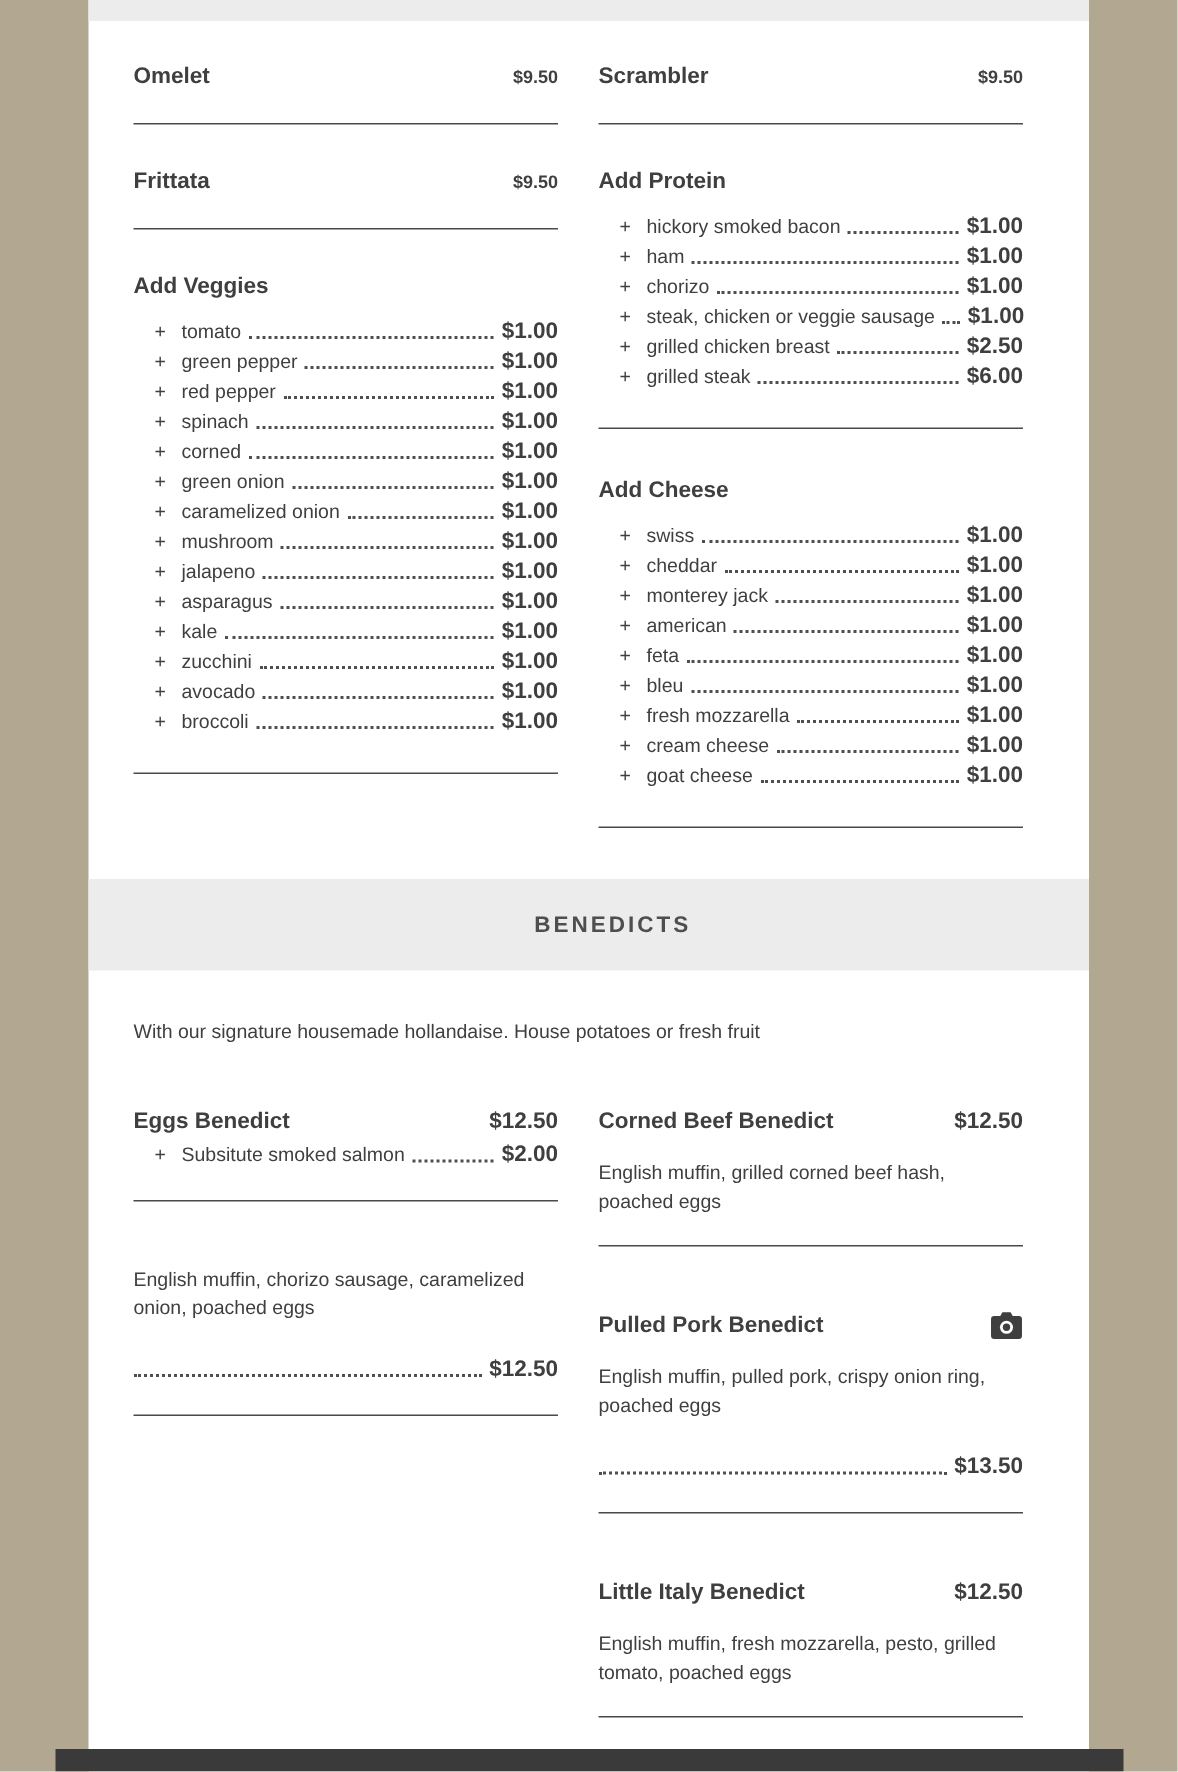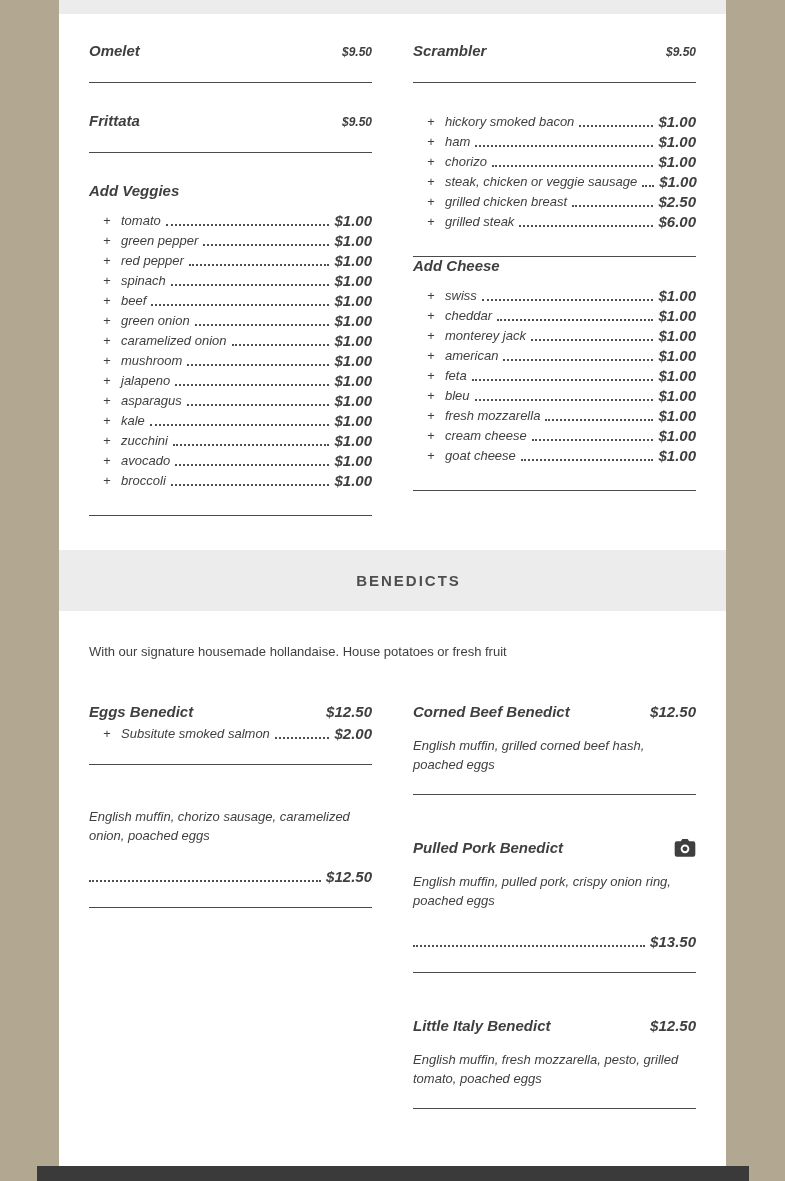--- a/index.html
+++ b/index.html
@@ -12,30 +12,30 @@
     overflow:hidden;
   }
   .content {
     width:667px;
     margin:0 auto;
     background:#ffffff;
     min-height:1181px;
   }
   .band-top { height:14px; background:#ececec; }
   .section-inner { padding:28px 30px 34px 30px; }
-  .cols { display:flex; gap:41px; align-items:flex-start;font-style:italic; }
+  .cols { display:flex; gap:27px; align-items:flex-start; }
   .col { width:283px; flex:0 0 283px; }
 
   .menu-item { border-bottom:1px solid #4a4a4a; padding-bottom:23px; margin-bottom:29px; }
   .item-head { display:flex; justify-content:space-between; align-items:baseline; }
   .item-name { font-size:15px; font-weight:700; }
   .item-price { font-size:12px; font-weight:700; white-space:nowrap; }
 
   .group { border-bottom:1px solid #4a4a4a; padding-bottom:24px; }
-  .group + .group { }
+  .group + .group { margin-top:32px; }
   .group-title { font-size:15px; font-weight:700; margin-bottom:12px; }
 
   .mod-row { display:flex; align-items:flex-end; }
   .mod-plus { flex:0 0 auto; margin-left:14px; width:18px; font-size:13px; line-height:20px; }
   .mod-name { font-size:13px; line-height:20px; white-space:nowrap; }
   .mod-leader { flex:1 1 auto; min-width:12px; border-bottom:2px dotted #4f4f4f; margin:0 5px 5px 5px; align-self:flex-end; }
   .mod-price { font-size:15px; font-weight:700; line-height:20px; white-space:nowrap; }
 
   .section-band { height:61px; background:#ececec; display:flex; align-items:center; justify-content:center;padding-left:32px; }
   .band-title { font-size:15px; font-weight:700; letter-spacing:2px; color:#4e4e4e; }
@@ -106,21 +106,21 @@
             <span class="mod-price">$1.00</span>
           </div>
           <div class="mod-row">
             <span class="mod-plus">+</span>
             <span class="mod-name">spinach</span>
             <span class="mod-leader"></span>
             <span class="mod-price">$1.00</span>
           </div>
           <div class="mod-row">
             <span class="mod-plus">+</span>
-            <span class="mod-name">beef</span>
+            <span class="mod-name">corned</span>
             <span class="mod-leader"></span>
             <span class="mod-price">$1.00</span>
           </div>
           <div class="mod-row">
             <span class="mod-plus">+</span>
             <span class="mod-name">green onion</span>
             <span class="mod-leader"></span>
             <span class="mod-price">$1.00</span>
           </div>
           <div class="mod-row">
@@ -177,20 +177,21 @@
       <div class="col">
 
         <div class="menu-item">
           <div class="item-head">
             <span class="item-name">Scrambler</span>
             <span class="item-price">$9.50</span>
           </div>
         </div>
 
         <div class="group">
+          <div class="group-title">Add Protein</div>
 
           <div class="mod-row">
             <span class="mod-plus">+</span>
             <span class="mod-name">hickory smoked bacon</span>
             <span class="mod-leader"></span>
             <span class="mod-price">$1.00</span>
           </div>
           <div class="mod-row">
             <span class="mod-plus">+</span>
             <span class="mod-name">ham</span>

